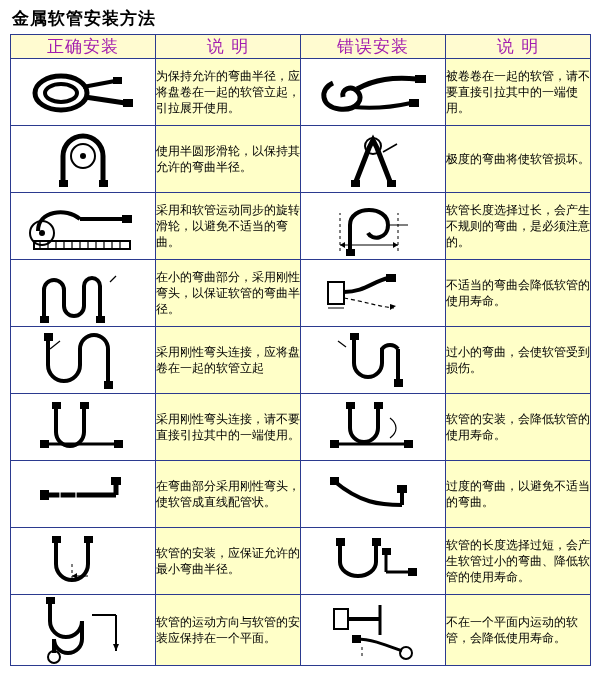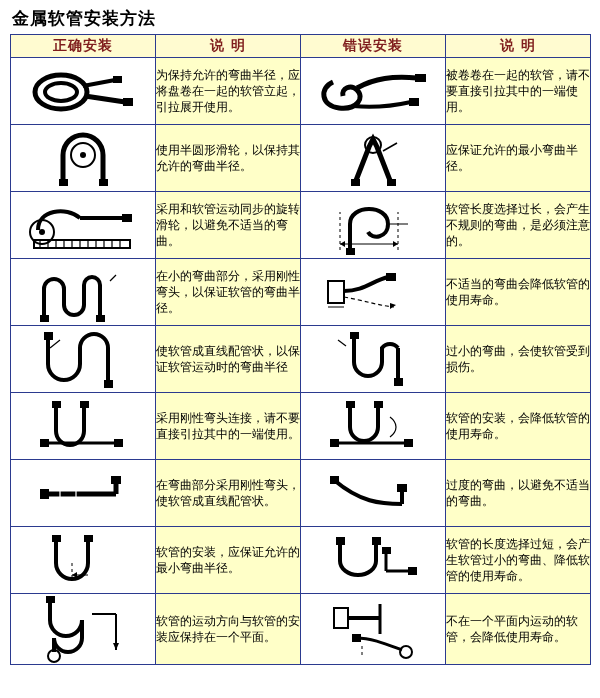--- a/index.html
+++ b/index.html
@@ -35,23 +35,23 @@
     table-layout: fixed;
     border: 1px solid #2b3a8f;
   }
   table.hose-table td, table.hose-table th {
     border: 1px solid #2b3a8f;
     padding: 0;
     vertical-align: middle;
   }
   thead th {
     background: #fffbd0;
-    color: #7f1d1d;
-    font-size: 14px;
-    font-weight: bold;
+    color: #a21caf;
+    font-size: 17px;
+    font-weight: normal;
     height: 22px;
     letter-spacing: 1px;
   }
   col.img-col { width: 145px; }
   col.txt-col { width: 145px; }
 
   td.img-cell {
     background: #ffffff;
     text-align: center;
     height: 66px;
@@ -138,21 +138,21 @@
           <span class="fig">
             <svg width="120" height="58" viewBox="0 0 120 58">
               <path d="M42 54 L56 18 L60 10 L64 18 L78 54" fill="none" stroke="#000" stroke-width="5"></path>
               <circle cx="60" cy="16" r="8" fill="none" stroke="#000" stroke-width="2"></circle>
               <rect x="38" y="50" width="9" height="7" fill="#000"></rect>
               <rect x="74" y="50" width="9" height="7" fill="#000"></rect>
               <path d="M84 14 L70 22" stroke="#000" stroke-width="1.5"></path>
             </svg>
           </span>
         </td>
-        <td class="txt-cell">应保证允许的最小弯曲半径。</td>
+        <td class="txt-cell">极度的弯曲将使软管损坏。</td>
       </tr>
 
       <tr>
         <td class="img-cell">
           <span class="fig">
             <svg width="126" height="58" viewBox="0 0 126 58">
               <path d="M18 34 C18 14 46 10 60 22" fill="none" stroke="#000" stroke-width="4"></path>
               <circle cx="22" cy="36" r="12" fill="none" stroke="#000" stroke-width="2"></circle>
               <circle cx="22" cy="36" r="3" fill="#000"></circle>
               <path d="M60 22 L104 22" stroke="#000" stroke-width="4"></path>
@@ -212,21 +212,21 @@
         <td class="img-cell">
           <span class="fig">
             <svg width="126" height="62" viewBox="0 0 126 62">
               <path d="M28 10 L28 36 A16 16 0 0 0 60 36 L60 20 A14 14 0 0 1 88 20 L88 56" fill="none" stroke="#000" stroke-width="4"></path>
               <rect x="24" y="4" width="9" height="8" fill="#000"></rect>
               <rect x="84" y="52" width="9" height="8" fill="#000"></rect>
               <path d="M40 12 L30 20" stroke="#000" stroke-width="1.2"></path>
             </svg>
           </span>
         </td>
-        <td class="txt-cell">使软管成直线配管状，以保证软管运动时的弯曲半径</td>
+        <td class="txt-cell">采用刚性弯头连接，应将盘卷在一起的软管立起</td>
         <td class="img-cell">
           <span class="fig">
             <svg width="126" height="58" viewBox="0 0 126 58">
               <path d="M44 6 L44 32 A14 14 0 0 0 72 32 L72 18 A10 10 0 0 1 88 18" fill="none" stroke="#000" stroke-width="4"></path>
               <rect x="40" y="2" width="9" height="7" fill="#000"></rect>
               <path d="M88 18 L88 52" fill="none" stroke="#000" stroke-width="4"></path>
               <rect x="84" y="48" width="9" height="8" fill="#000"></rect>
               <path d="M36 16 L28 10" stroke="#000" stroke-width="1.2"></path>
             </svg>
           </span>

